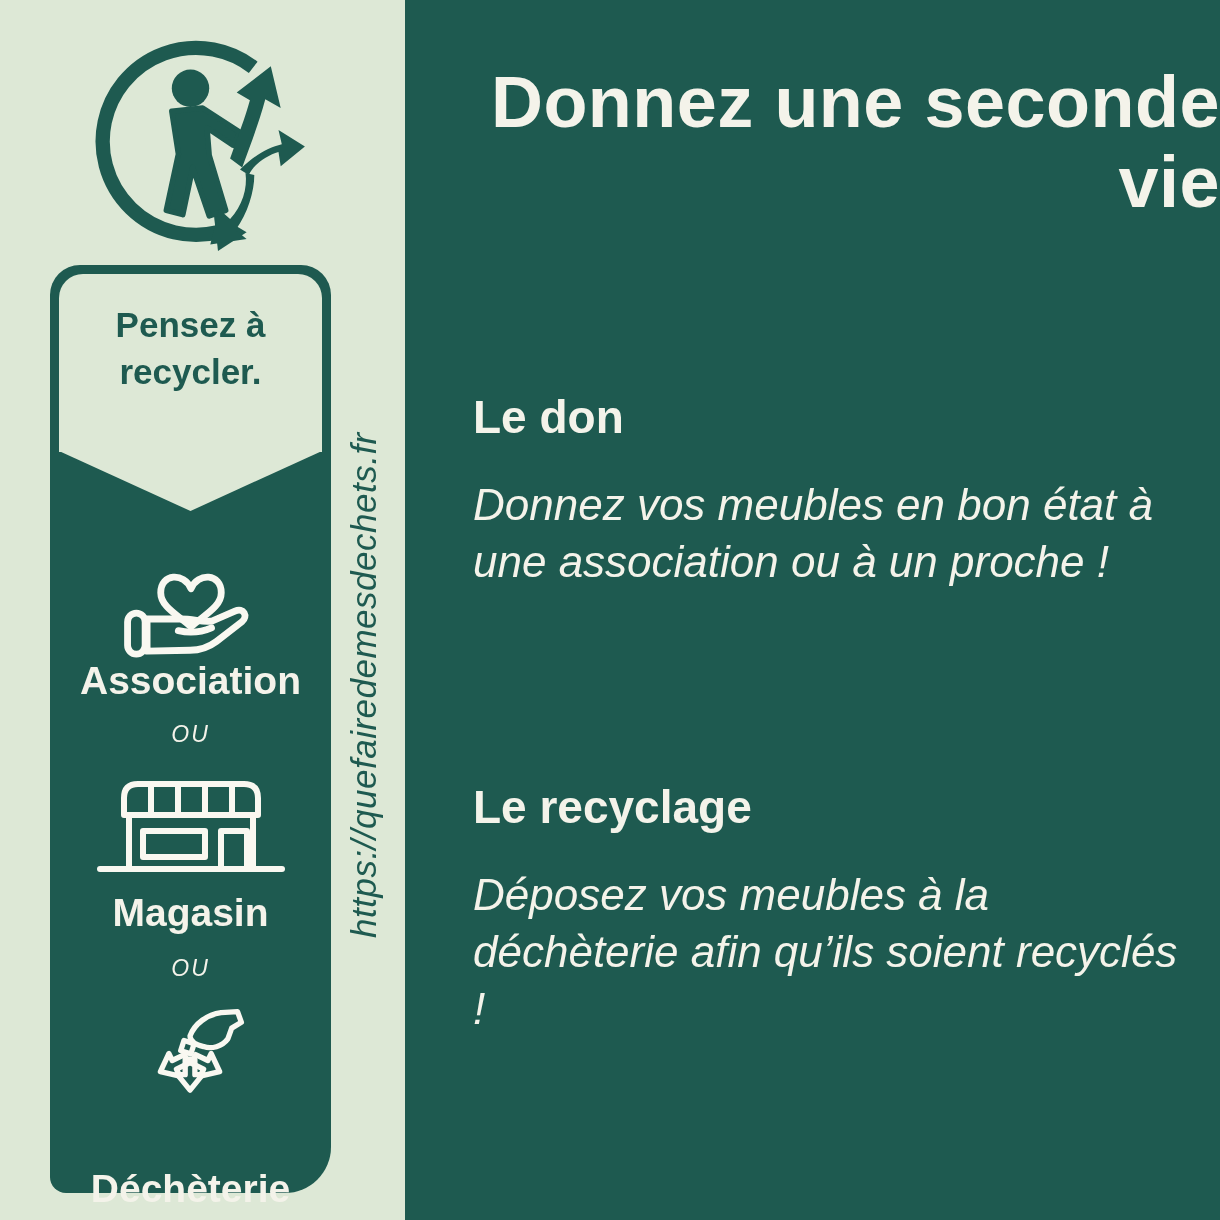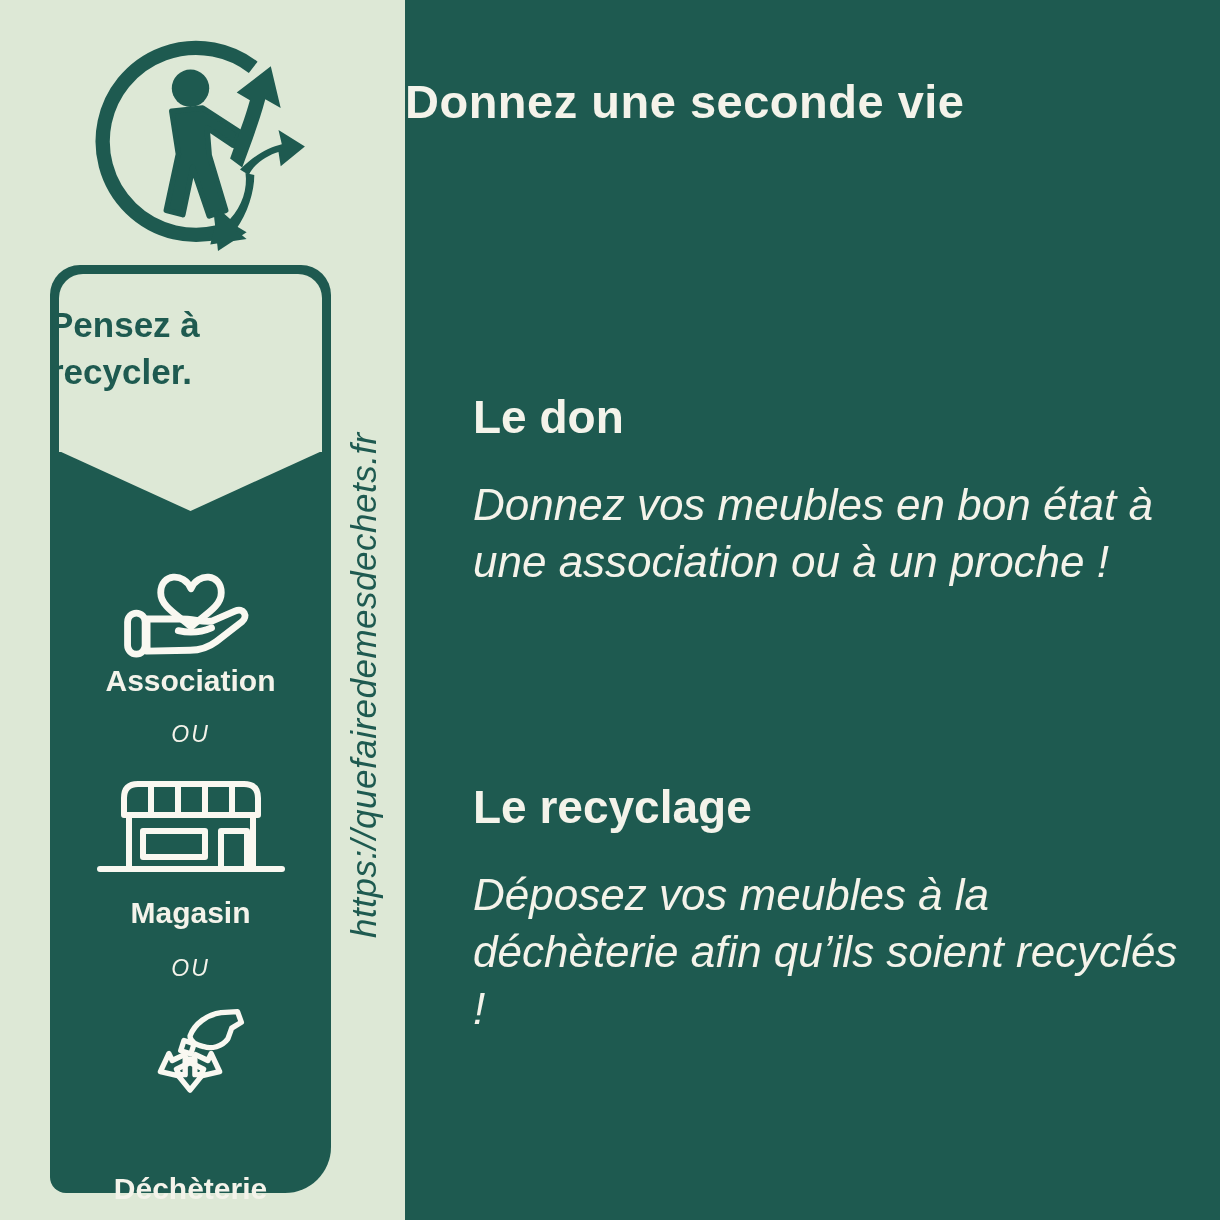--- a/index.html
+++ b/index.html
@@ -8,21 +8,21 @@
     background:#dde8d6;
     font-family:"Liberation Sans",sans-serif;
   }
   
   .right-panel{
     position:absolute;left:405px;top:0;width:815px;height:1220px;
     background:#1e5a50;color:#f4f3ea;
   }
   .main-title{
     position:absolute;top:62px;left:0;width:100%;
-    text-align:left;font-weight:bold;font-size:47px;line-height:80px;
+    text-align:right;font-weight:bold;font-size:72px;line-height:80px;
     letter-spacing:0.5px;
   }
   .section{position:absolute;left:68px;width:710px;}
   .section.don{top:392px;}
   .section.recyclage{top:782px;}
   .section-heading{font-weight:bold;font-size:46px;line-height:50px;margin:0 0 34px 0;}
   .section-body{font-style:italic;font-size:44px;line-height:57px;margin:0;}
   
   .triman{position:absolute;left:86px;top:30px;width:220px;height:222px;}
   .ribbon{
@@ -31,25 +31,25 @@
   }
   .banner-light{
     position:absolute;left:9px;top:9px;width:263px;height:178px;
     background:#dde8d6;border-radius:24px 24px 0 0;
   }
   .banner-tip{
     position:absolute;left:9px;top:186px;width:263px;height:60px;
     background:#dde8d6;clip-path:polygon(0 0,100% 0,50% 100%);
   }
   .banner-text{
-    position:absolute;left:0;top:36px;width:100%;text-align:left;
+    position:absolute;left:0;top:36px;width:100%;text-align:center;
     color:#1e5a50;font-weight:bold;font-size:35px;line-height:47px;
   }
   .ribbon-item{position:absolute;left:0;width:100%;text-align:center;color:#f4f3ea;}
-  .opt-label{font-weight:bold;font-size:30px;line-height:36px;}
+  .opt-label{font-weight:bold;font-size:39px;line-height:36px;}
   .sep{font-style:italic;font-size:23px;letter-spacing:2px;text-transform:uppercase;}
   .icon-wrap{display:inline-block;}
   .pos-icon1{top:272px;}
   .pos-label1{top:398px;}
   .pos-sep1{top:456px;}
   .pos-icon2{top:506px;}
   .pos-label2{top:630px;}
   .pos-sep2{top:690px;}
   .pos-icon3{top:736px;}
   .pos-label3{top:906px;}

